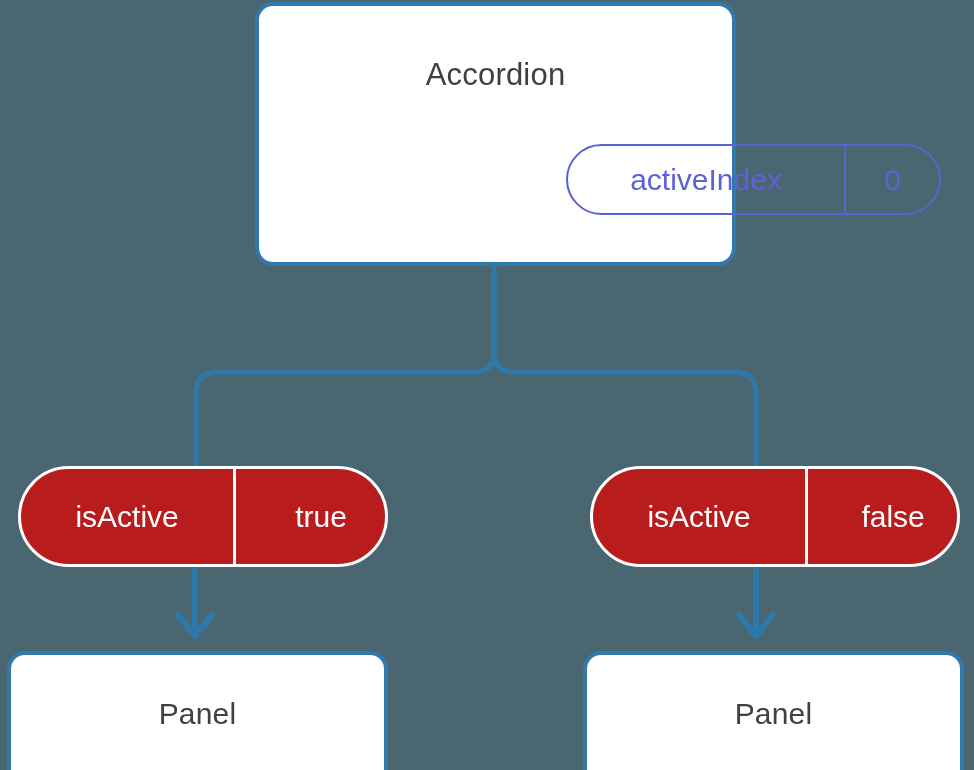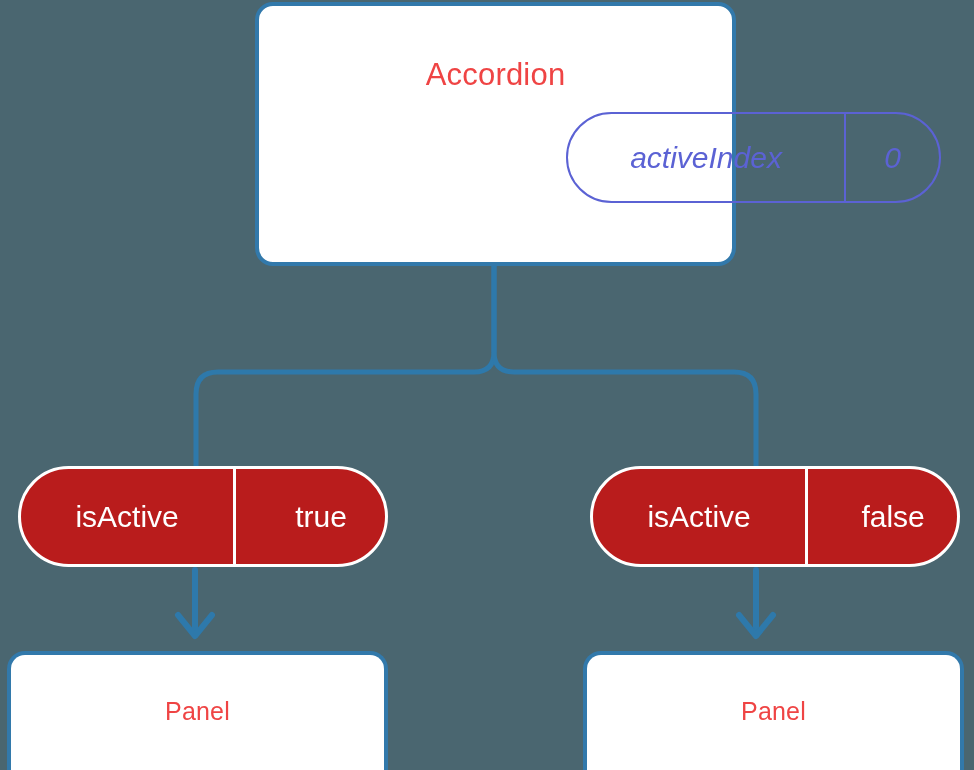--- a/index.html
+++ b/index.html
@@ -33,21 +33,21 @@
   .card {
     position: absolute;
     background: #ffffff;
     border: 4px solid #3279ab;
     border-radius: 18px;
     box-sizing: border-box;
   }
   .card-title {
     width: 100%;
     text-align: center;
-    color: #ef4444;
+    color: #404040;
     font-size: 31px;
     font-weight: 400;
     letter-spacing: 0.2px;
     white-space: nowrap;
   }
 
   
   #accordion-card {
     left: 255px;
     top: 2px;
@@ -100,24 +100,23 @@
     border-right: 3px solid #ffffff;
   }
   .pill-filled .pill-val {
     color: #ffffff;
     padding-left: 21px;
   }
 
   
   #state-pill {
     left: 307px;
-    top: 106px;
+    top: 138px;
     width: 375px;
-    height: 91px;
-    font-style: italic;
+    height: 71px;
   }
   #state-pill .pill-key { width: 281px; }
   #state-pill .pill-val { width: 94px; }
 
   #pill-left {
     left: 18px;
     top: 466px;
     width: 370px;
     height: 101px;
   }
@@ -151,21 +150,21 @@
     width: 381px;
     height: 119px;
     padding-top: 42px;
     box-sizing: border-box;
     border-bottom-left-radius: 0;
     border-bottom-right-radius: 0;
     border-bottom: none;
   }
   #panel-left-card .card-title,
   #panel-right-card .card-title {
-    font-size: 25px;
+    font-size: 30px;
   }
 </style>
 </head>
 <body>
 
 <div id="stage">
 
   <svg id="connectors" viewBox="0 0 974 770" width="974" height="770" xmlns="http://www.w3.org/2000/svg">
     <g fill="none" stroke="#2e79ab" stroke-width="5" stroke-linecap="round" stroke-linejoin="round">
 

